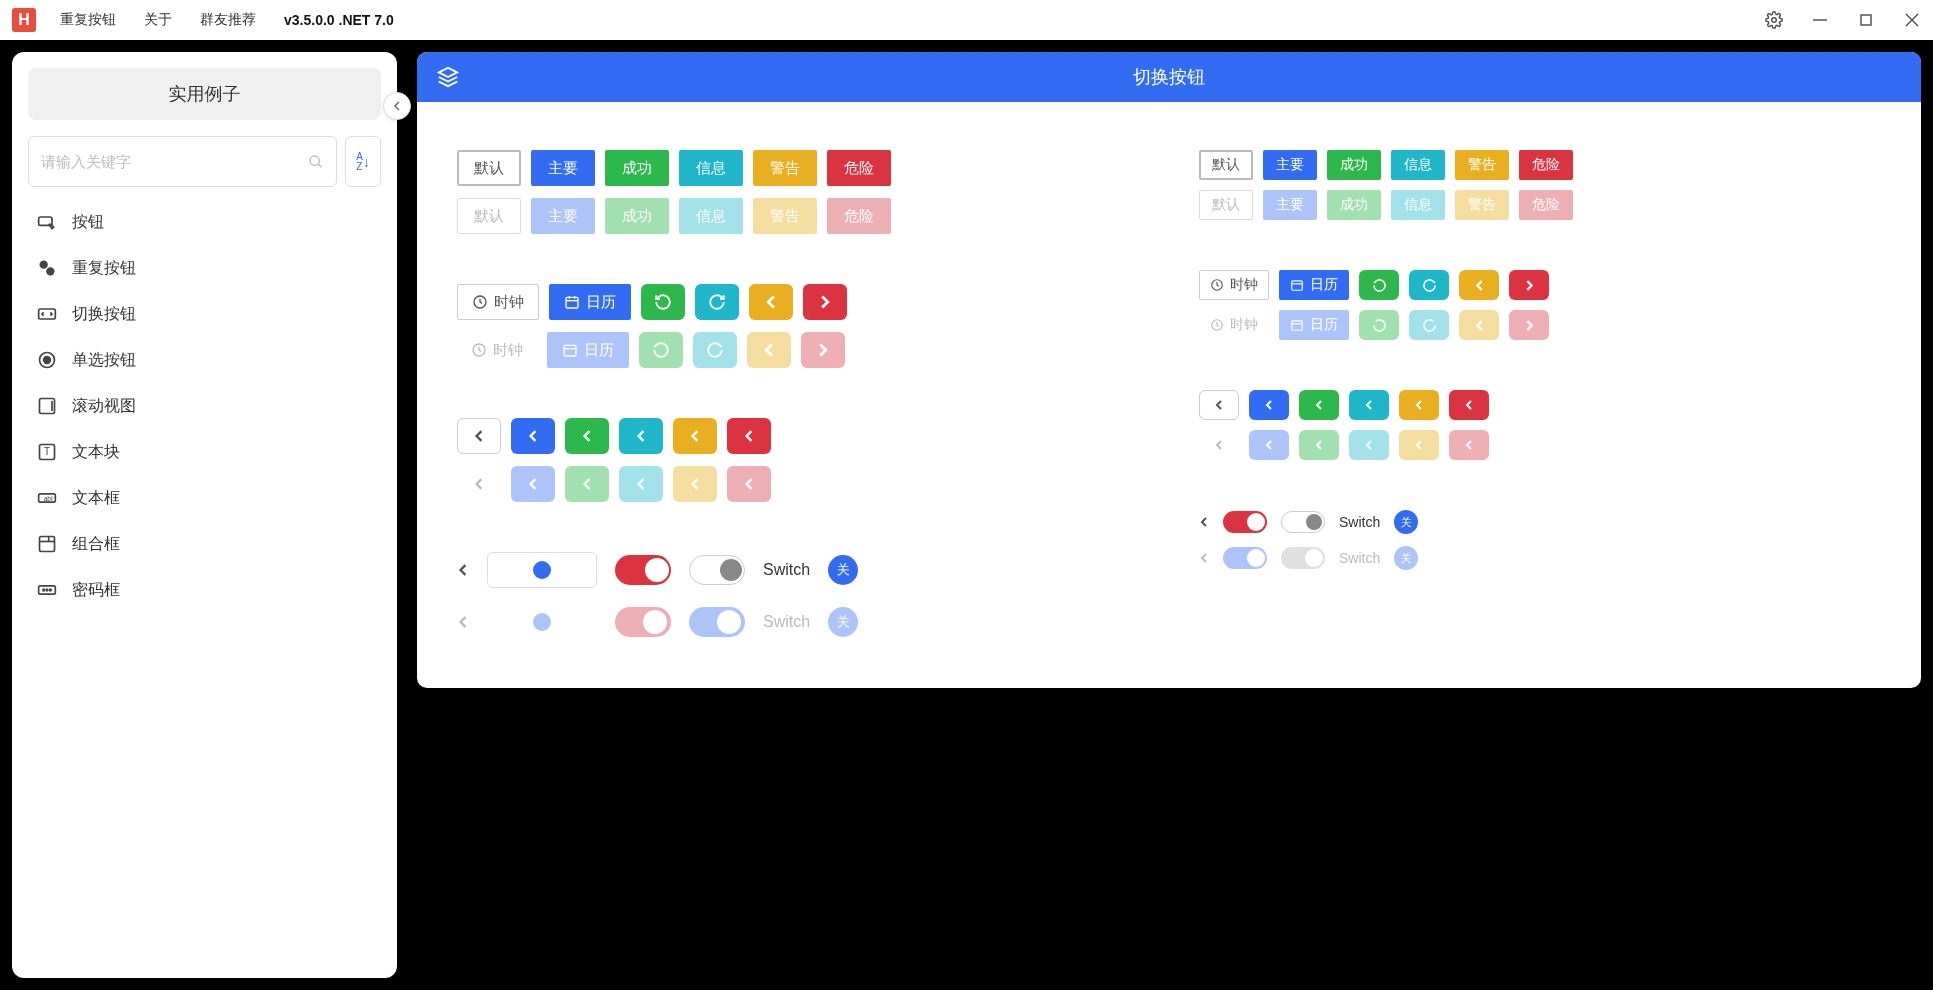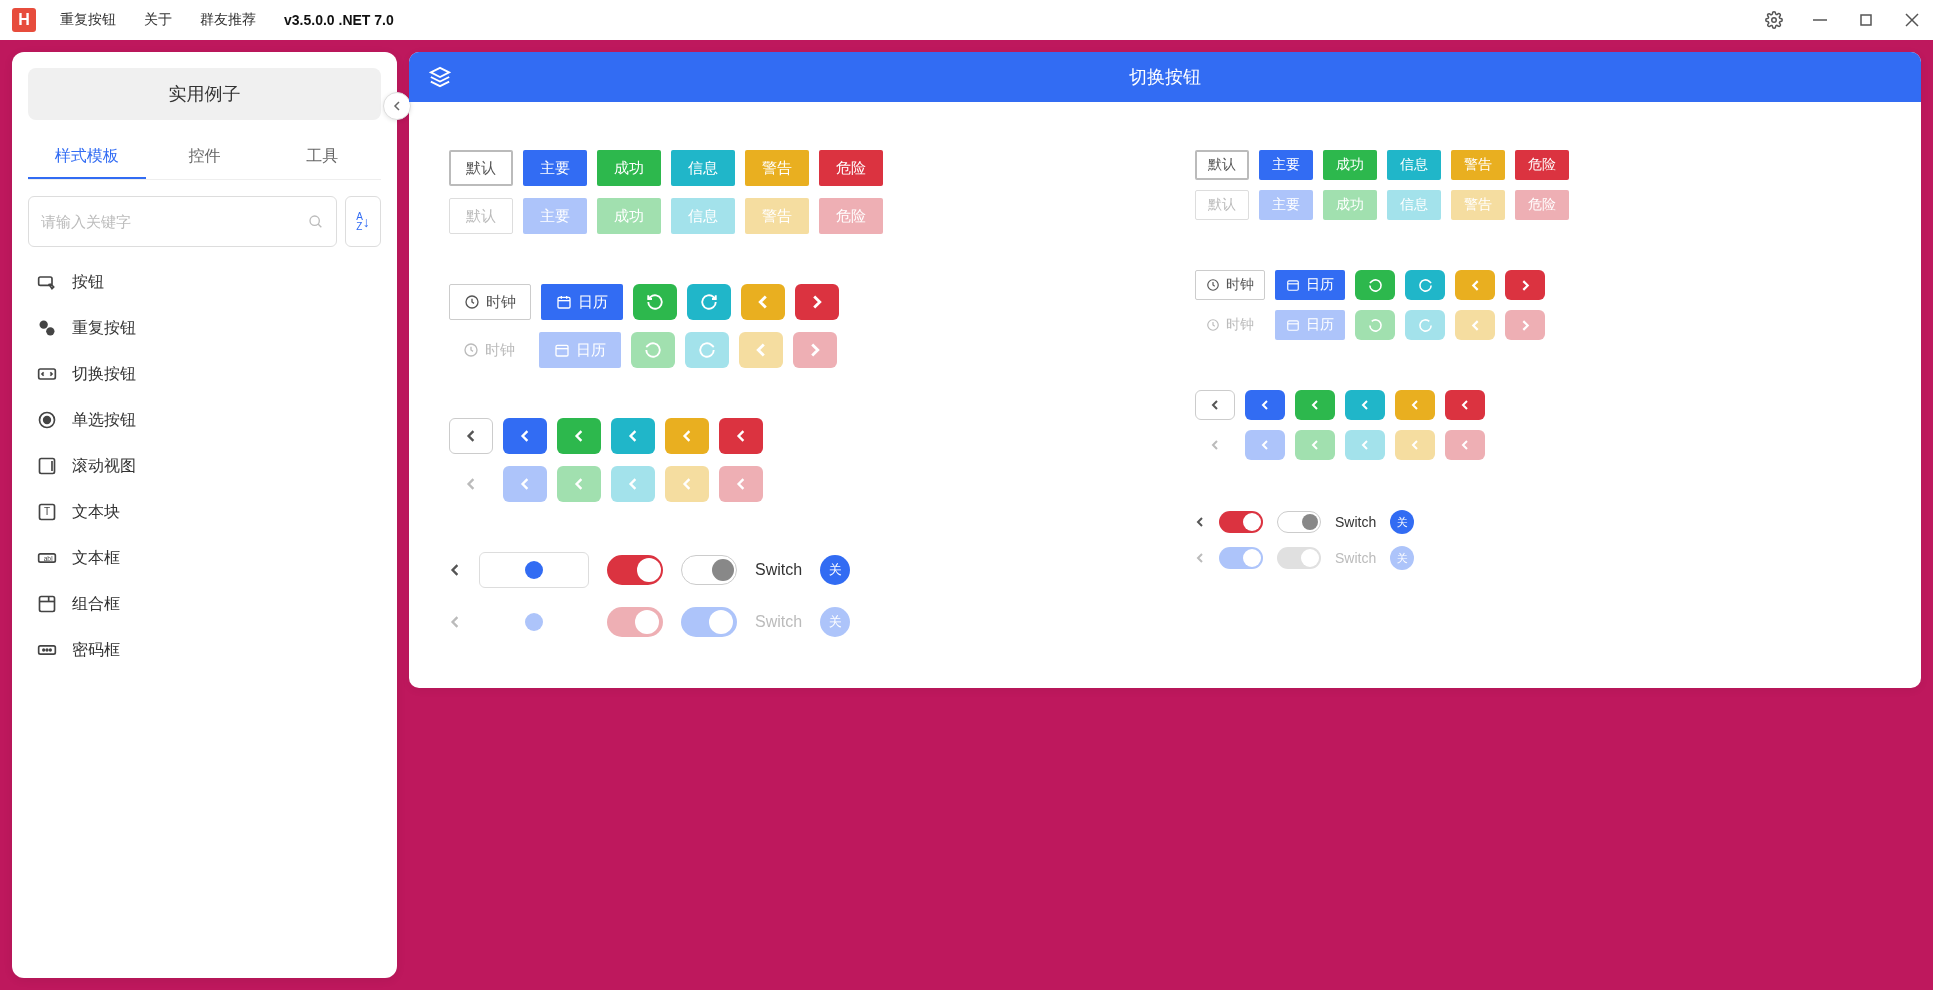--- a/index.html
+++ b/index.html
@@ -4,21 +4,21 @@
 <style>
 * { box-sizing: border-box; margin: 0; padding: 0; }
 body { font-family: "Microsoft YaHei", Arial, sans-serif; font-size: 14px; background: #f5f5f5; width: 1933px; height: 990px; overflow: hidden; }
 .window { width: 1933px; height: 990px; background: #fff; display: flex; flex-direction: column; }
 .titlebar { height: 40px; display: flex; align-items: center; padding: 0 12px; background: #fff; }
 .logo { width: 24px; height: 24px; background: #e74c3c; color: #fff; font-weight: bold; display: flex; align-items: center; justify-content: center; border-radius: 3px; margin-right: 24px; font-size: 16px; }
 .menu-item { margin-right: 28px; color: #333; cursor: pointer; }
 .version { font-weight: bold; color: #111; }
 .title-controls { margin-left: auto; display: flex; align-items: center; gap: 28px; }
 .title-controls .ctrl { width: 18px; height: 18px; display: flex; align-items: center; justify-content: center; color: #555; cursor: pointer; }
-.body { flex: 1; display: flex; padding: 12px; gap: 12px; background: #be185d; position: relative; }
+.body { flex: 1; display: flex; padding: 12px; gap: 20px; background: #000000; position: relative; }
 .sidebar { width: 385px; background: #fff; border-radius: 12px; box-shadow: 0 2px 10px rgba(0,0,0,0.08); padding: 16px; display: flex; flex-direction: column; position: relative; }
 .collapse-btn { position: absolute; top: 40px; right: -14px; width: 28px; height: 28px; background: #fff; border: 1px solid #ddd; border-radius: 50%; display: flex; align-items: center; justify-content: center; cursor: pointer; box-shadow: 0 1px 4px rgba(0,0,0,0.1); }
 .sidebar-header { background: #f0f0f0; border-radius: 8px; padding: 14px; text-align: center; font-size: 18px; color: #333; margin-bottom: 16px; }
 .tabs { display: flex; border-bottom: 1px solid #eee; margin-bottom: 16px; }
 .tab { flex: 1; text-align: center; padding: 10px 0; color: #666; cursor: pointer; font-size: 16px; }
 .tab.active { color: #326cf3; border-bottom: 2px solid #326cf3; font-weight: 500; }
 .search-row { display: flex; gap: 8px; margin-bottom: 12px; }
 .search-box { flex: 1; border: 1px solid #ddd; border-radius: 6px; padding: 16px 12px; display: flex; align-items: center; color: #999; }
 .search-box input { border: none; outline: none; flex: 1; font-size: 15px; color: #333; }
 .search-box input::placeholder { color: #bbb; }
@@ -101,25 +101,20 @@
   </div>
 
   <div class="body">
     <div class="sidebar">
       <div class="collapse-btn">
           <svg width="10" height="10" viewBox="0 0 10 10">
             <polyline points="7,1 3,5 7,9" fill="none" stroke="#666" stroke-width="1.5"></polyline>
           </svg>
         </div>
       <div class="sidebar-header">实用例子</div>
-      <div class="tabs">
-        <div class="tab active">样式模板</div>
-        <div class="tab">控件</div>
-        <div class="tab">工具</div>
-      </div>
       <div class="search-row">
         <div class="search-box">
           <input placeholder="请输入关键字" style="">
           <svg width="16" height="16" viewBox="0 0 24 24" fill="none" stroke="#bbb" stroke-width="2">
               <circle cx="10" cy="10" r="7"></circle>
               <line x1="20" y1="20" x2="15" y2="15"></line>
             </svg>
         </div>
         <div class="sort-btn">
             <span style="font-size:10px;line-height:1">A<br>Z</span>

